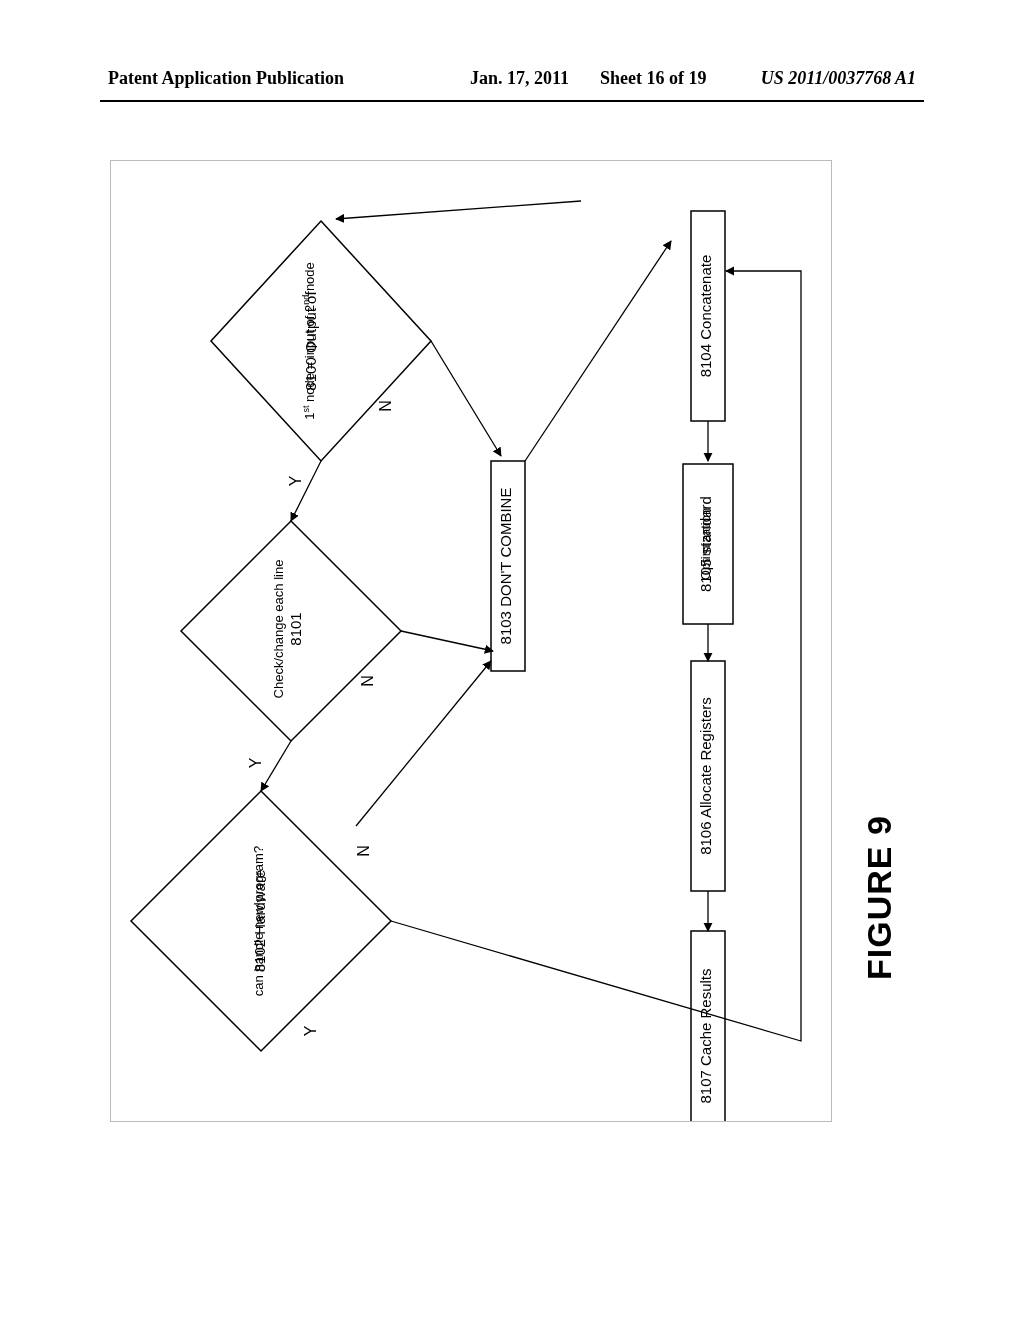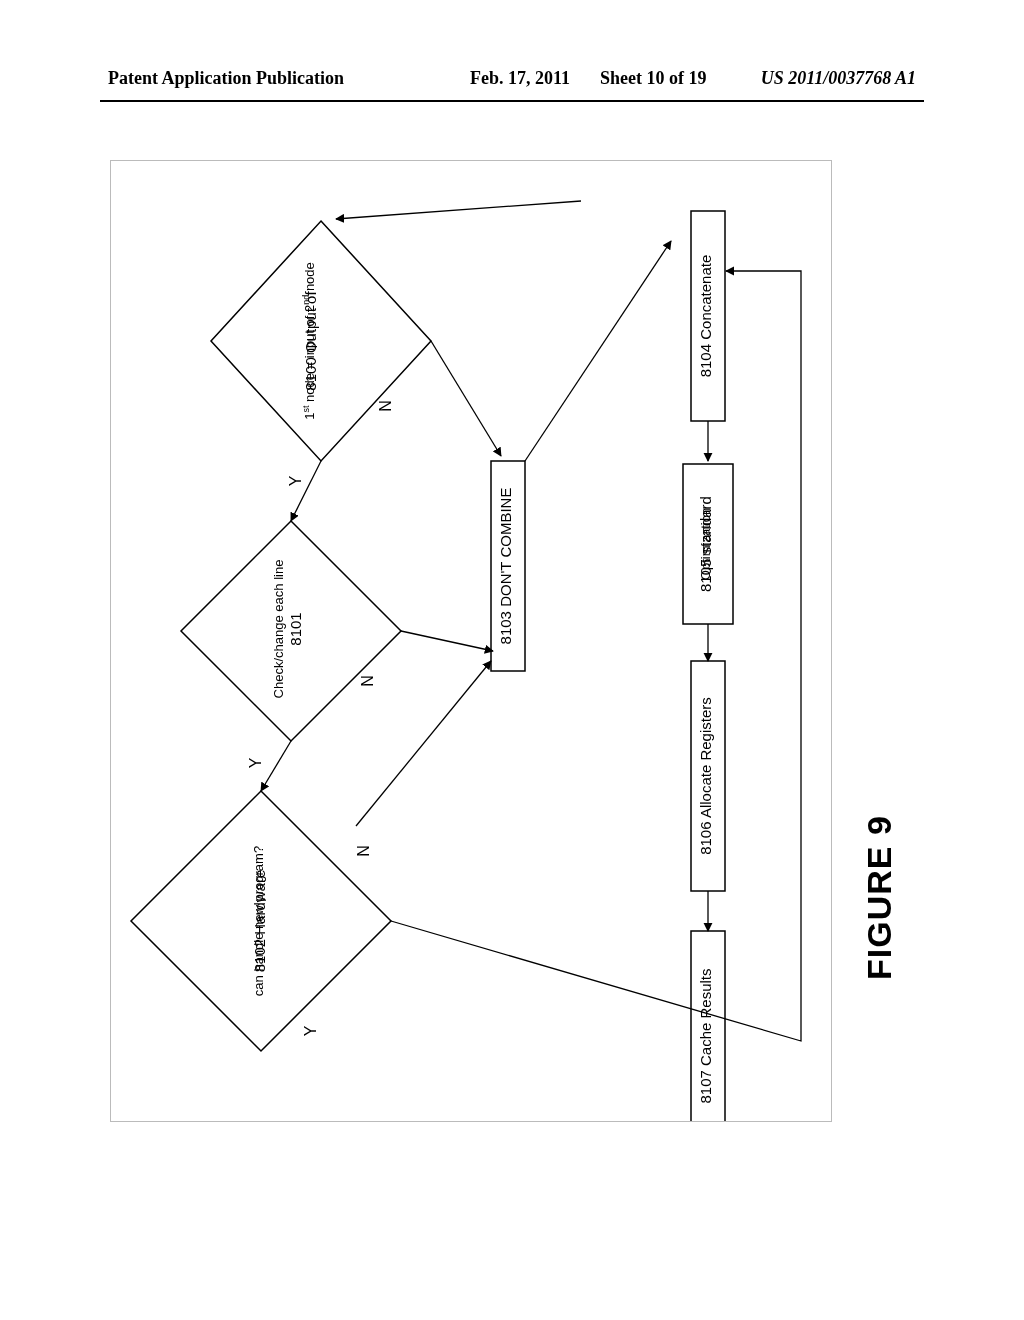--- a/index.html
+++ b/index.html
@@ -87,22 +87,22 @@
     font-size: 16px;
   }
 </style>
 </head>
 <body>
 
 <div class="page">
 
   <div class="header">
     <span class="left">Patent Application Publication</span>
-    <span class="mid">Feb. 17, 2011</span>
-    <span class="sheet">Sheet 10 of 19</span>
+    <span class="mid">Jan. 17, 2011</span>
+    <span class="sheet">Sheet 16 of 19</span>
     <span class="right">US 2011/0037768 A1</span>
   </div>
   <div class="hr"></div>
 
   <div class="figure-frame">
     
     <svg viewBox="0 0 720 960">
 
       <defs>
         <marker id="arr" viewBox="0 0 10 10" refX="9" refY="5" markerWidth="7" markerHeight="7" orient="auto-start-reverse">

